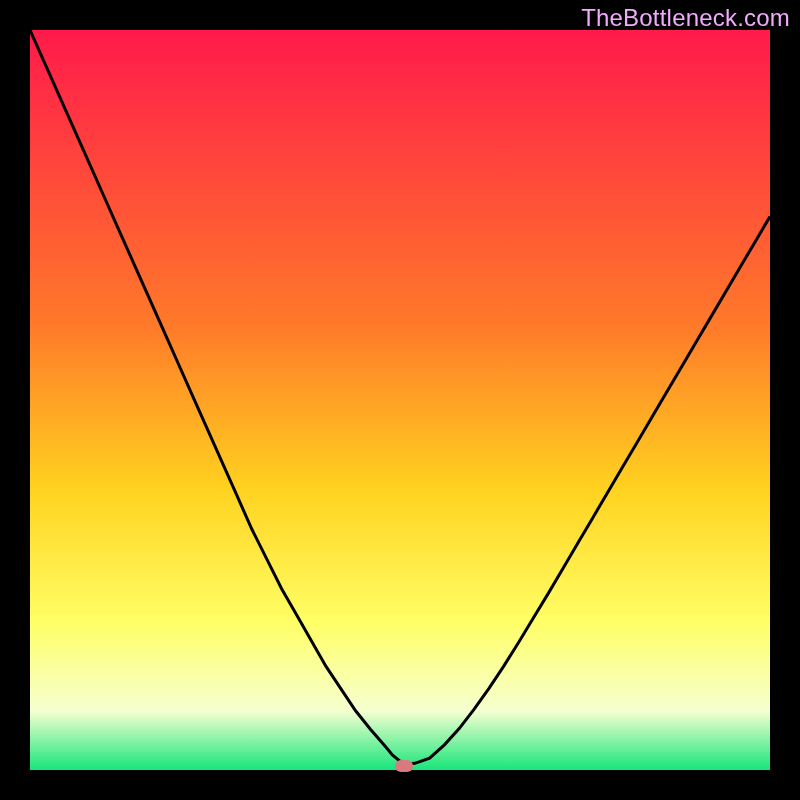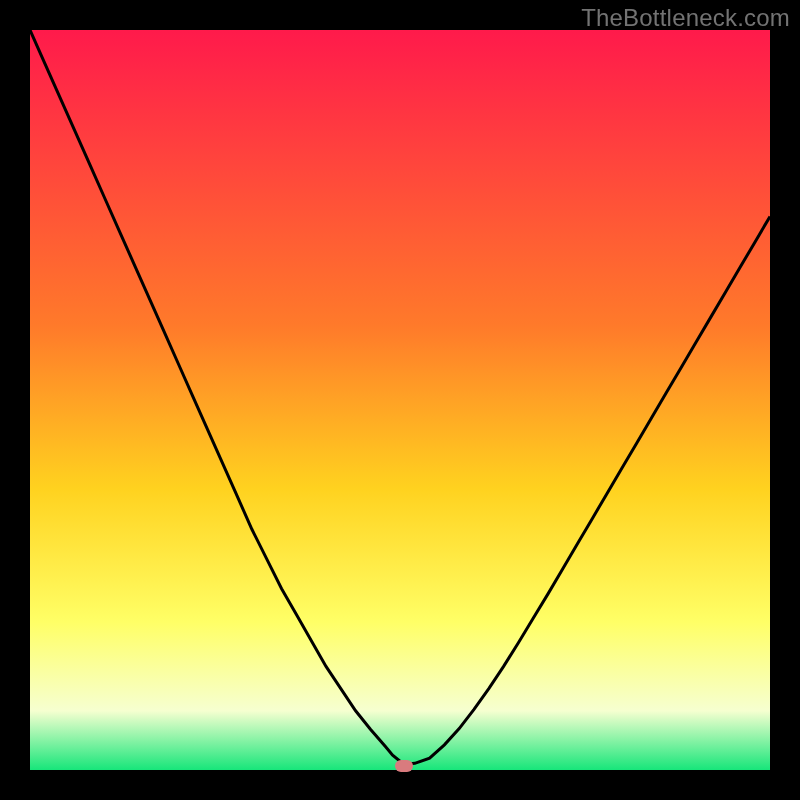--- a/index.html
+++ b/index.html
@@ -29,21 +29,21 @@
     position: absolute;
     left: 0;
     top: 0;
     width: 740px;
     height: 740px;
   }
   .watermark {
     position: absolute;
     top: 4px;
     right: 10px;
-    color: #737373;
+    color: #f0abfc;
     font-size: 24px;
     letter-spacing: 0.2px;
     font-weight: 500;
     user-select: none;
   }
   .marker {
     position: absolute;
     width: 18px;
     height: 12px;
     border-radius: 6px;

